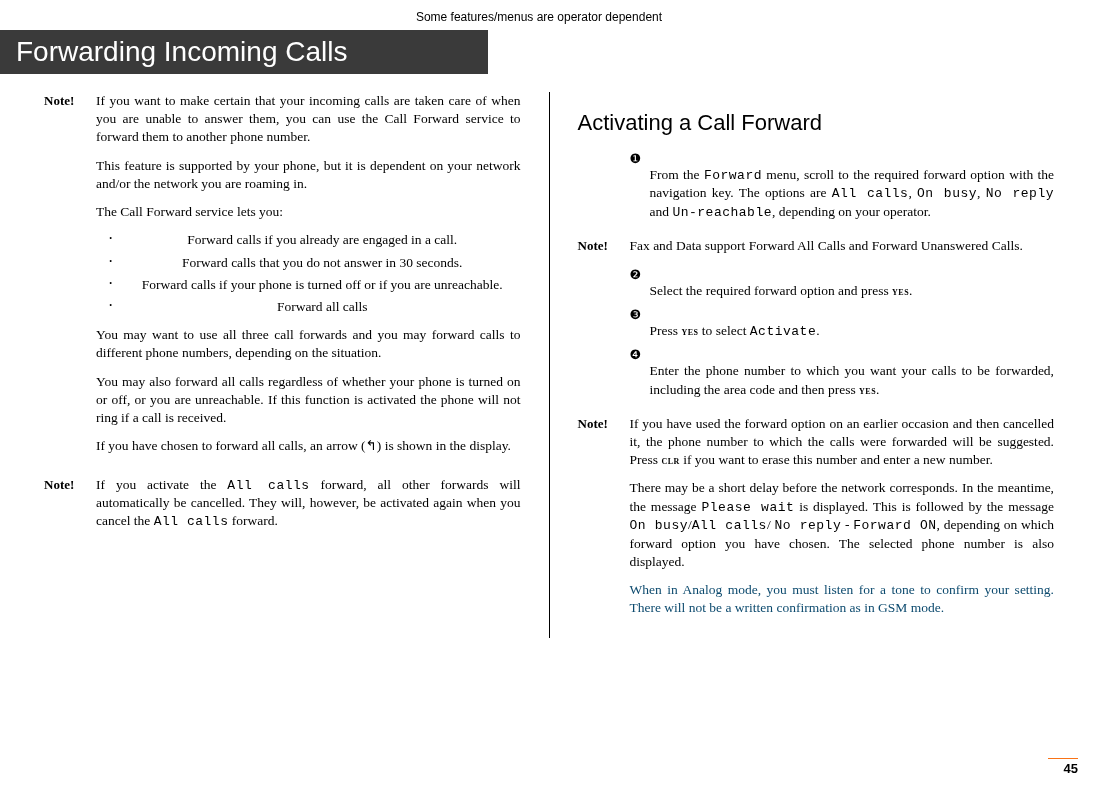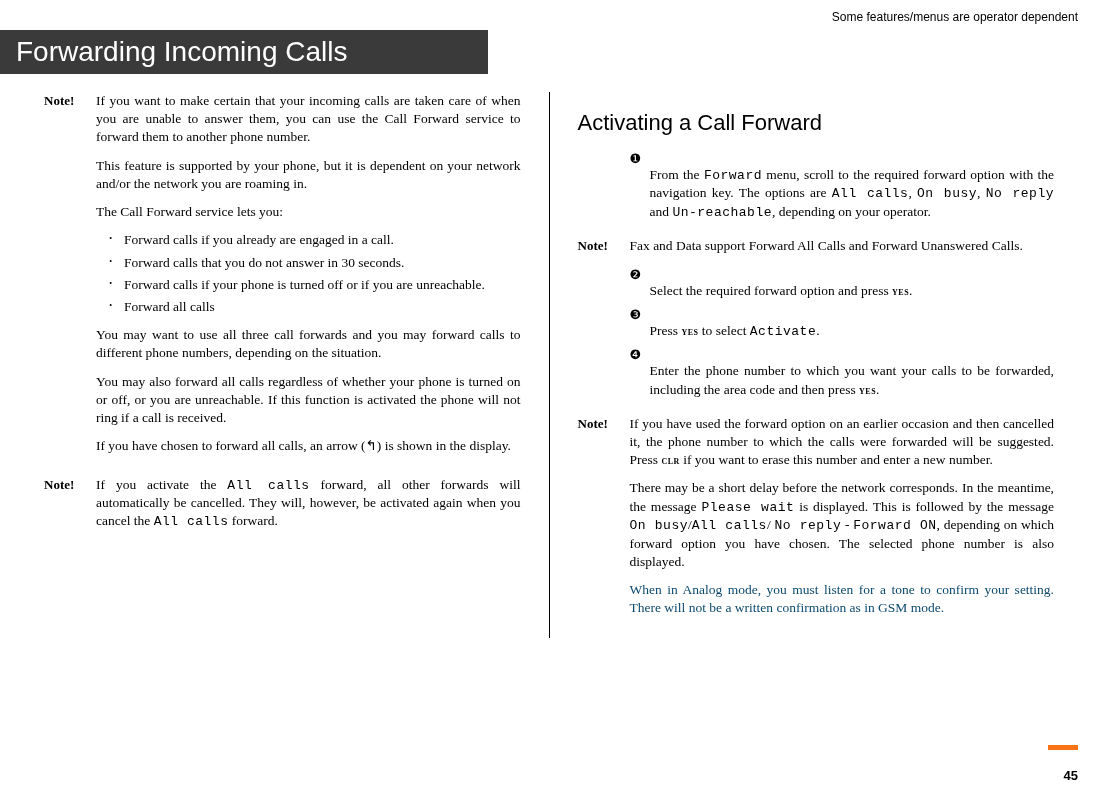--- a/index.html
+++ b/index.html
@@ -7,21 +7,21 @@
     padding: 0;
     width: 1098px;
     height: 804px;
     font-family: Georgia, 'Times New Roman', serif;
     color: #000;
     background: #fff;
     position: relative;
     box-sizing: border-box;
   }
   .topnote {
-    text-align: right;
+    text-align: center;
     padding: 10px 20px 0 0;
     font-family: Arial, sans-serif;
     font-size: 12px;
     font-weight: 500;
   }
   .title-bar {
     background: #3a3a3a;
     color: #fff;
     font-family: 'Century Gothic', 'Futura', Arial, sans-serif;
     font-size: 28px;
@@ -76,21 +76,21 @@
   }
   ul.bullets {
     list-style: none;
     padding-left: 12px;
     margin: 0 0 10px 0;
   }
   ul.bullets li {
     position: relative;
     padding-left: 16px;
     margin-bottom: 4px;
-    text-align: left;
+    text-align: center;
   }
   ul.bullets li::before {
     content: "·";
     position: absolute;
     left: 0;
     font-size: 16px;
     line-height: 1;
     top: 0;
   }
   .num-list {
@@ -118,29 +118,29 @@
     font-variant: small-caps;
     font-weight: bold;
     font-size: 12px;
     letter-spacing: 0.5px;
   }
   .blue {
     color: #0c4a6e;
   }
   .pagenum {
     position: absolute;
-    bottom: 21px;
+    bottom: 28px;
     right: 20px;
     font-family: Arial, sans-serif;
     font-size: 13px;
     font-weight: bold;
-    border-top: 5px solid #f97316;
+    border-top: 1px solid #f97316;
     width: 30px;
     text-align: right;
-    padding-top: 18px;
+    padding-top: 2px;
   }
   .arrow-icon {
     font-family: Arial, sans-serif;
   }
 </style>
 </head>
 <body>
 
 <div class="topnote">Some features/menus are operator dependent</div>
 

